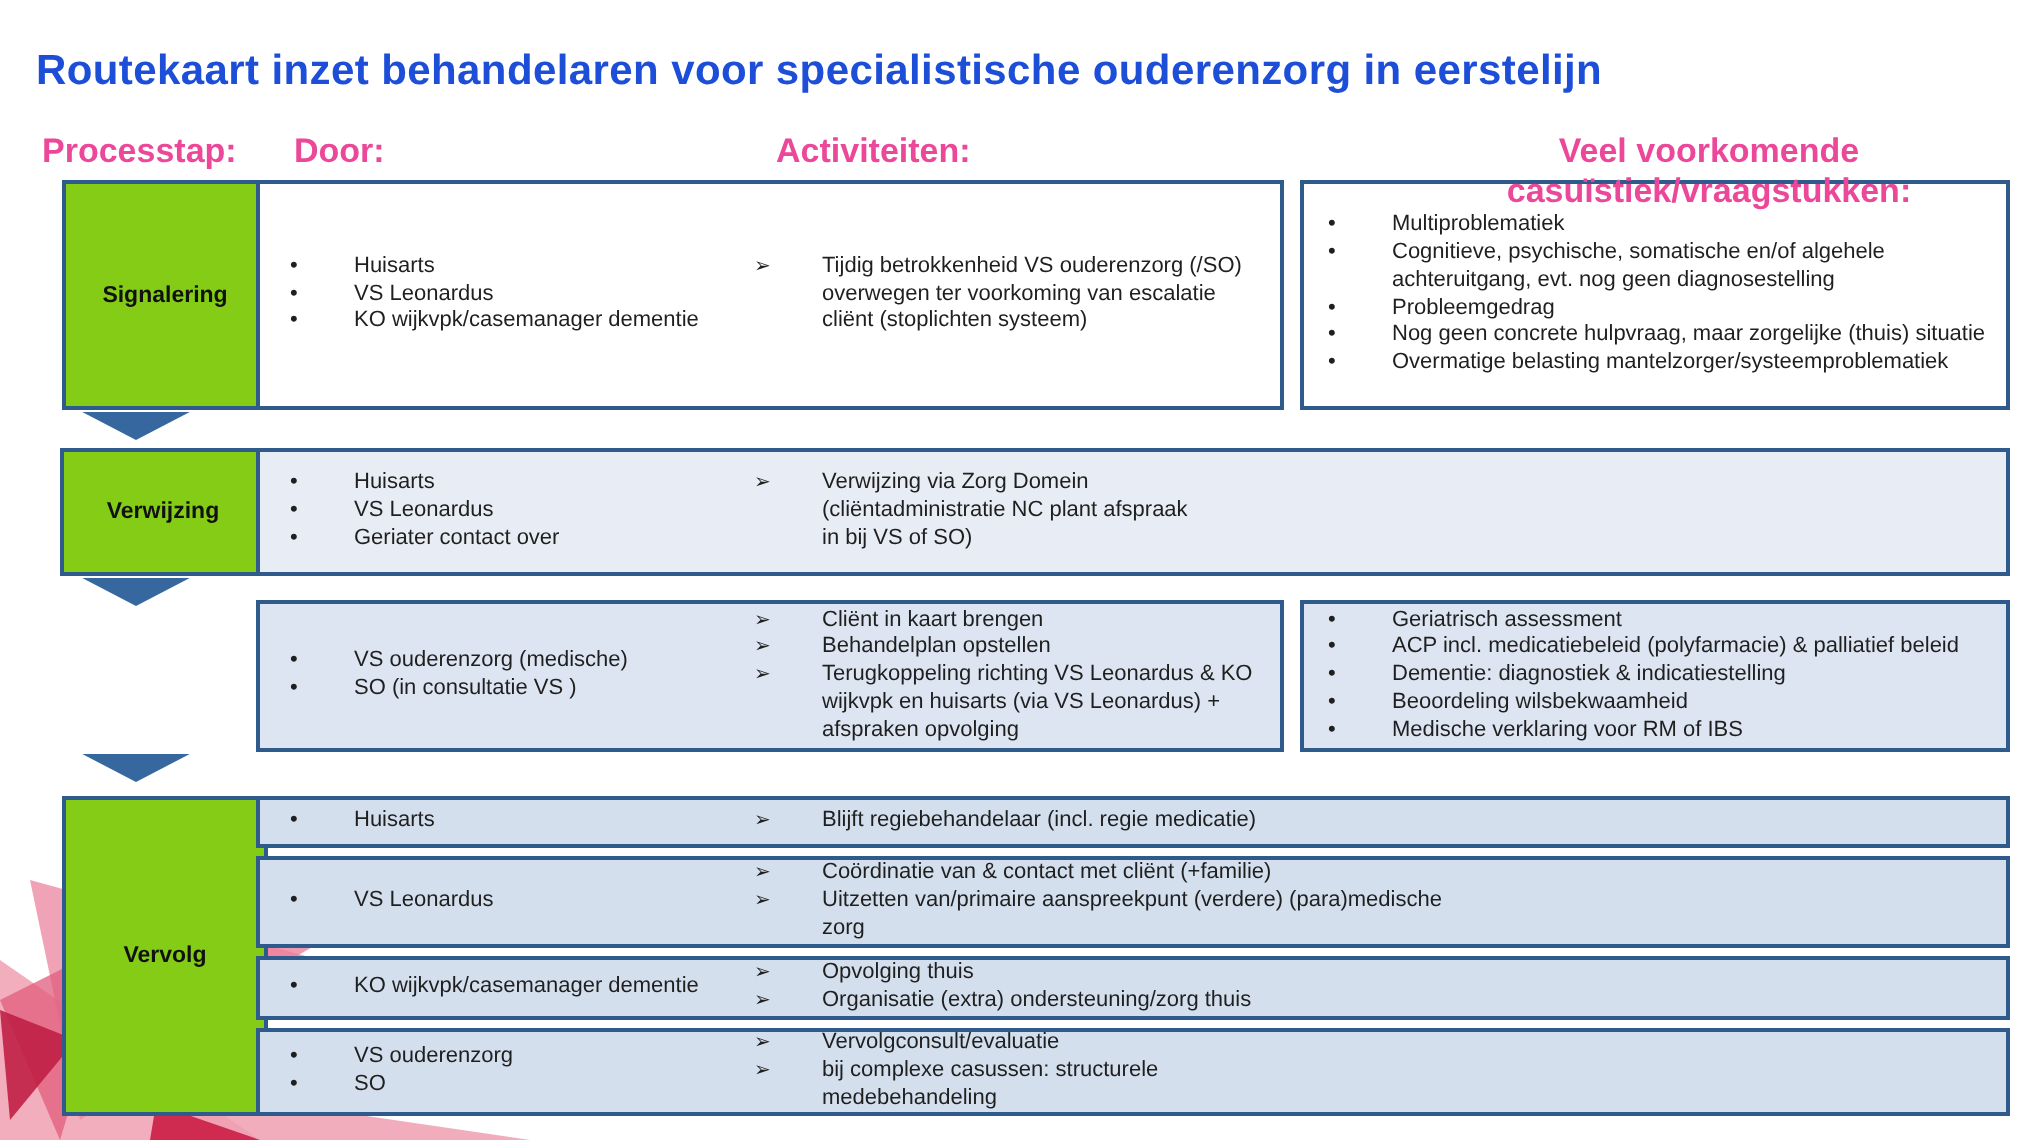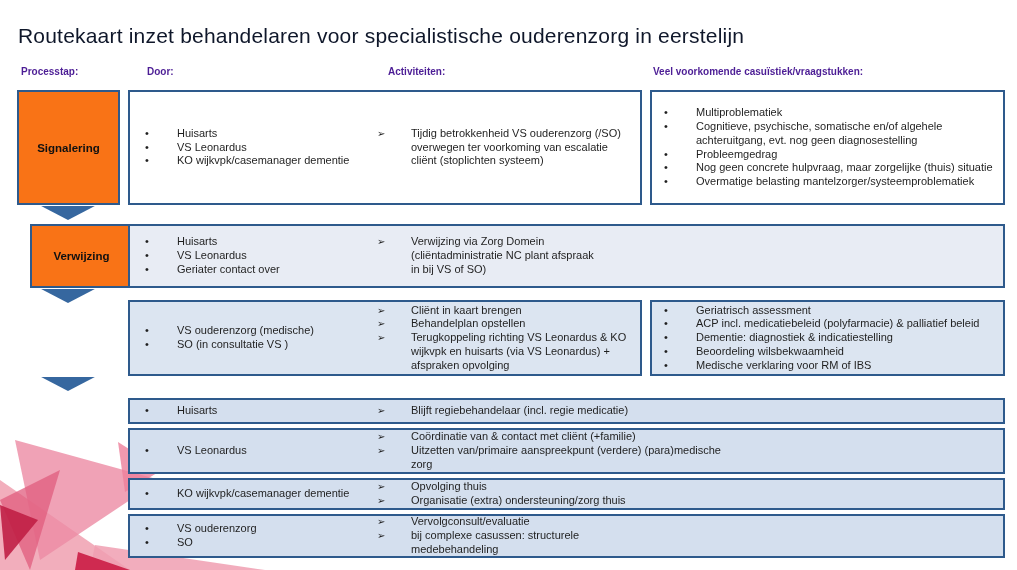--- a/index.html
+++ b/index.html
@@ -2,30 +2,30 @@
 <html><head>
 <meta charset="utf-8">
 <style>
   html,body{margin:0;padding:0;}
   body{font-family:"Liberation Sans", sans-serif; background:#ffffff;}
   .canvas{position:relative; width:1017px; height:570px; background:#ffffff; overflow:hidden;}
 
   .deco{position:absolute; left:0; top:436px; z-index:0;}
 
   .title{position:absolute; left:18px; top:24px; width:960px;
-         font-size:21px; font-weight:normal; color:#0f172a; z-index:2; letter-spacing:.2px;}
-
-  .col-header{position:absolute; top:66px; font-size:10px; font-weight:bold; color:#4c1d95; z-index:2;}
+         font-size:21px; font-weight:bold; color:#1d4ed8; z-index:2; letter-spacing:.2px;}
+
+  .col-header{position:absolute; top:66px; font-size:17px; font-weight:bold; color:#ec4899; z-index:2;}
   .h-processtap{left:21px;}
   .h-door{left:147px;}
   .h-act{left:388px;}
-  .h-cas{left:653px;}
+  .h-cas{left:692px;text-align:center;}
 
   .box{position:absolute; box-sizing:border-box; border:2px solid #2e5a8c; z-index:1;}
-  .fill-step{background:#f97316;}
+  .fill-step{background:#84cc16;margin-left:14px;}
   .fill-white{background:#ffffff;}
   .fill-light{background:#e8ecf4;}
   .fill-blue{background:#dce5f1;}
   .fill-sub{background:#d4dfee;}
 
   .stepbox{display:flex; align-items:center; justify-content:center; text-align:center;
            font-weight:bold; font-size:11.5px; color:#111; padding:2px 6px;}
 
   .cols{display:flex; align-items:center; height:100%; padding-left:15px; box-sizing:border-box;}
   .col-door{width:232px; flex:none;}
@@ -111,21 +111,21 @@
         <span class="tx">Nog geen concrete hulpvraag, maar zorgelijke (thuis) situatie</span>
       </div>
     <div class="li">
         <span class="mk">•</span>
         <span class="tx">Overmatige belasting mantelzorger/systeemproblematiek</span>
       </div>
   </div>
 
   <div class="arrow" style="left:36px; top:206px;"></div>
 
-  <div class="box fill-step stepbox" style="left:30px; top:224px; width:103px; height:64px;">
+  <div class="box fill-step stepbox" style="left:16px; top:224px; width:103px; height:64px;">
     <span>Verwijzing</span>
   </div>
 
   <div class="box fill-light" style="left:128px; top:224px; width:877px; height:64px;">
     <div class="cols">
       <div class="col-door">
         <div class="li">
             <span class="mk">•</span>
             <span class="tx">Huisarts</span>
           </div>
@@ -197,20 +197,23 @@
         <span class="tx">Beoordeling wilsbekwaamheid</span>
       </div>
     <div class="li">
         <span class="mk">•</span>
         <span class="tx">Medische verklaring voor RM of IBS</span>
       </div>
   </div>
 
   <div class="arrow" style="left:36px; top:377px;"></div>
 
+  <div class="box fill-step stepbox" style="left:17px; top:398px; width:103px; height:160px;">
+    <span>Vervolg</span>
+  </div>
 
   <div class="box fill-sub" style="left:128px; top:398px; width:877px; height:26px;">
     <div class="cols">
       <div class="col-door">
         <div class="li">
             <span class="mk">•</span>
             <span class="tx">Huisarts</span>
           </div>
       </div>
       <div class="col-act">

